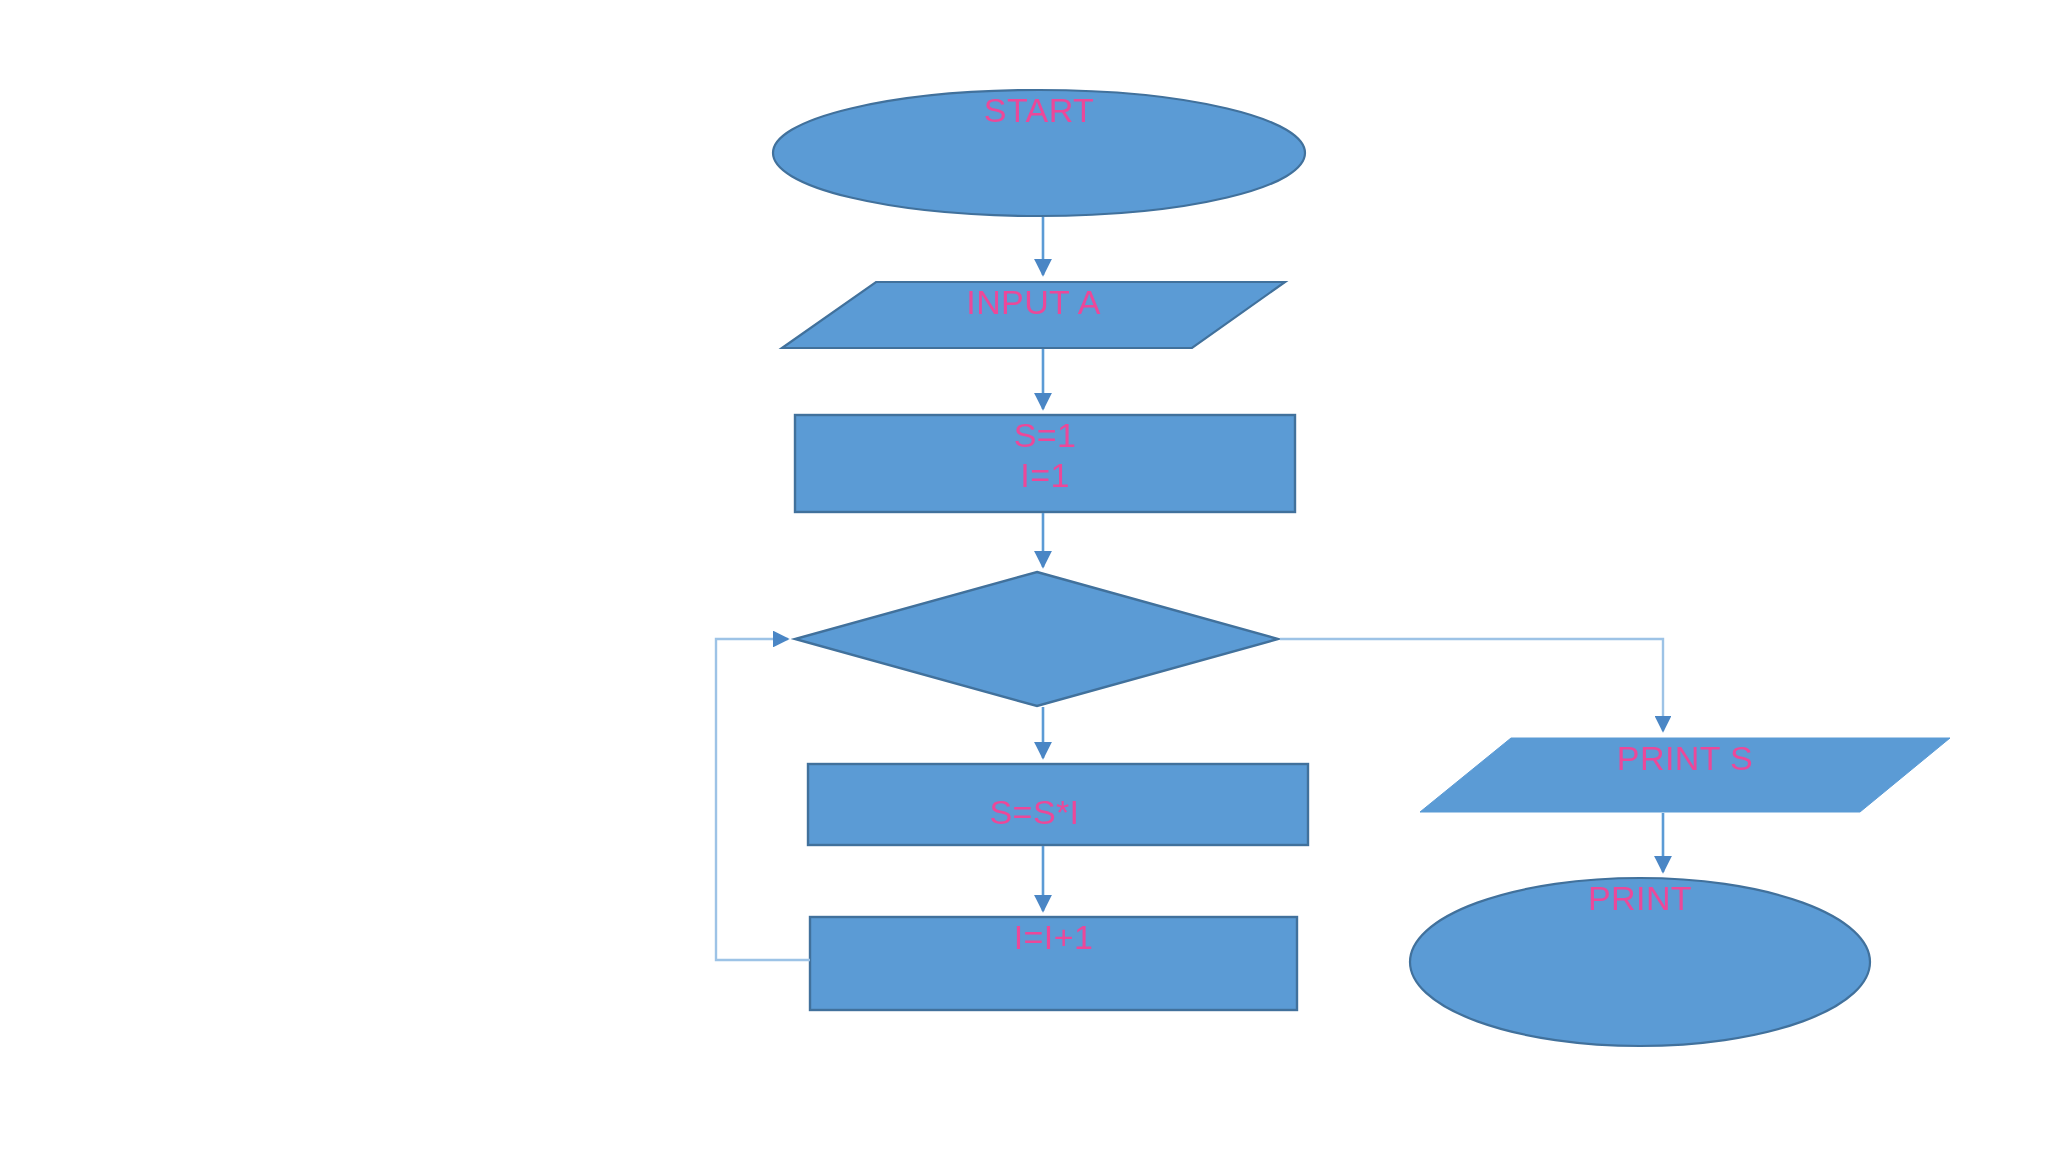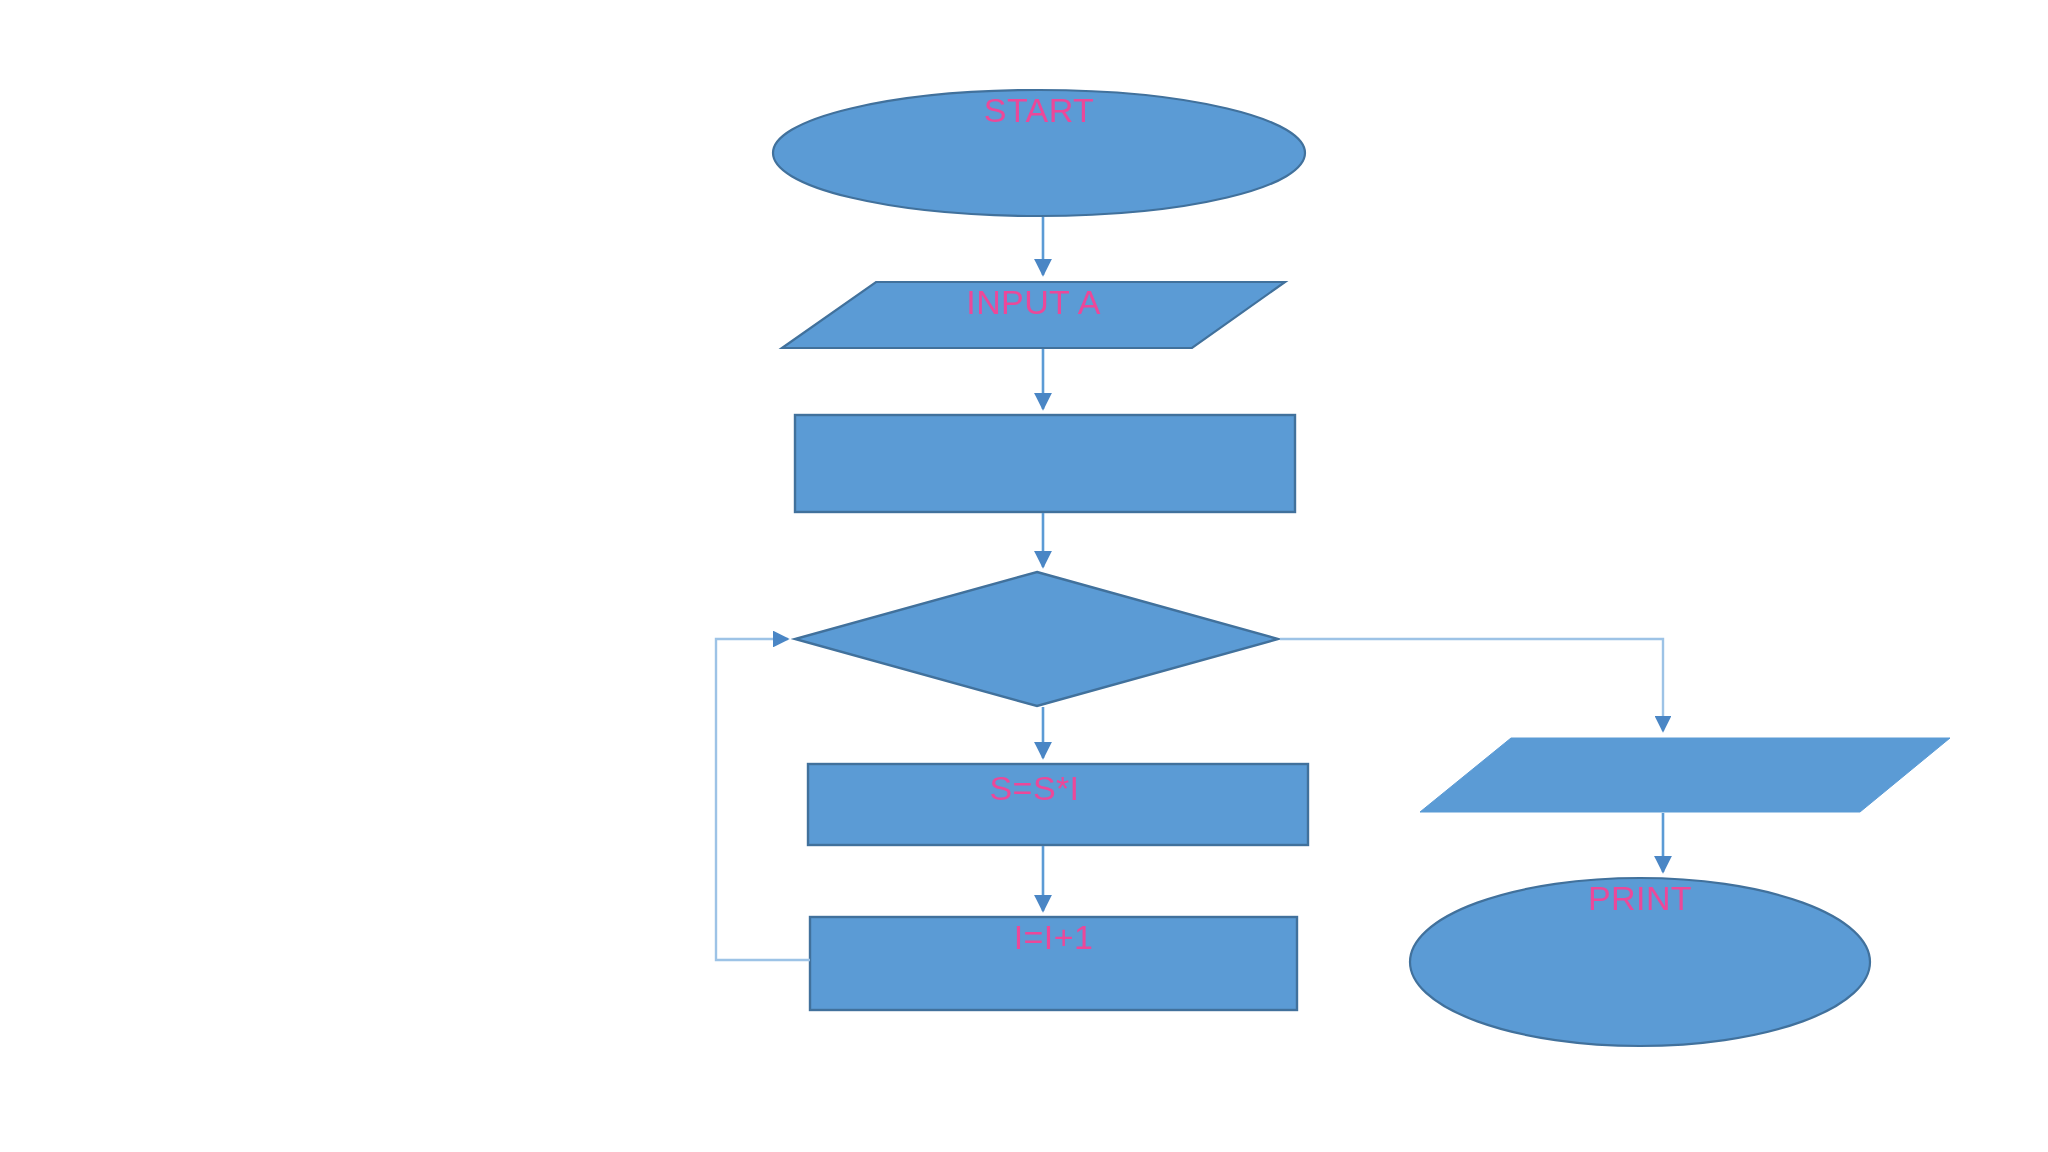--- a/index.html
+++ b/index.html
@@ -93,28 +93,35 @@
   </svg>
 
   <div class="node-label" style="left:773px; top:90px; width:532px; height:126px;">
     <span>START</span>
   </div>
 
   <div class="node-label" style="left:782px; top:282px; width:503px; height:78px;">
     <span>INPUT A</span>
   </div>
 
+  <div class="node-label" style="left:795px; top:415px; width:500px; height:97px;">
+    <span>S=1</span>
+    <span>I=1</span>
+  </div>
 
 
-  <div class="node-label" style="left:808px; top:768px; width:453px; height:81px;">
+  <div class="node-label" style="left:808px; top:792px; width:453px; height:81px;">
     <span>S=S*I</span>
   </div>
 
   <div class="node-label" style="left:810px; top:917px; width:487px; height:93px;border-radius:6px;">
     <span>I=I+1</span>
   </div>
 
+  <div class="node-label" style="left:1420px; top:738px; width:530px; height:74px;">
+    <span>PRINT S</span>
+  </div>
 
   <div class="node-label" style="left:1410px; top:878px; width:460px; height:168px;">
     <span>PRINT</span>
   </div>
 
 </div>
 
 </body></html>

